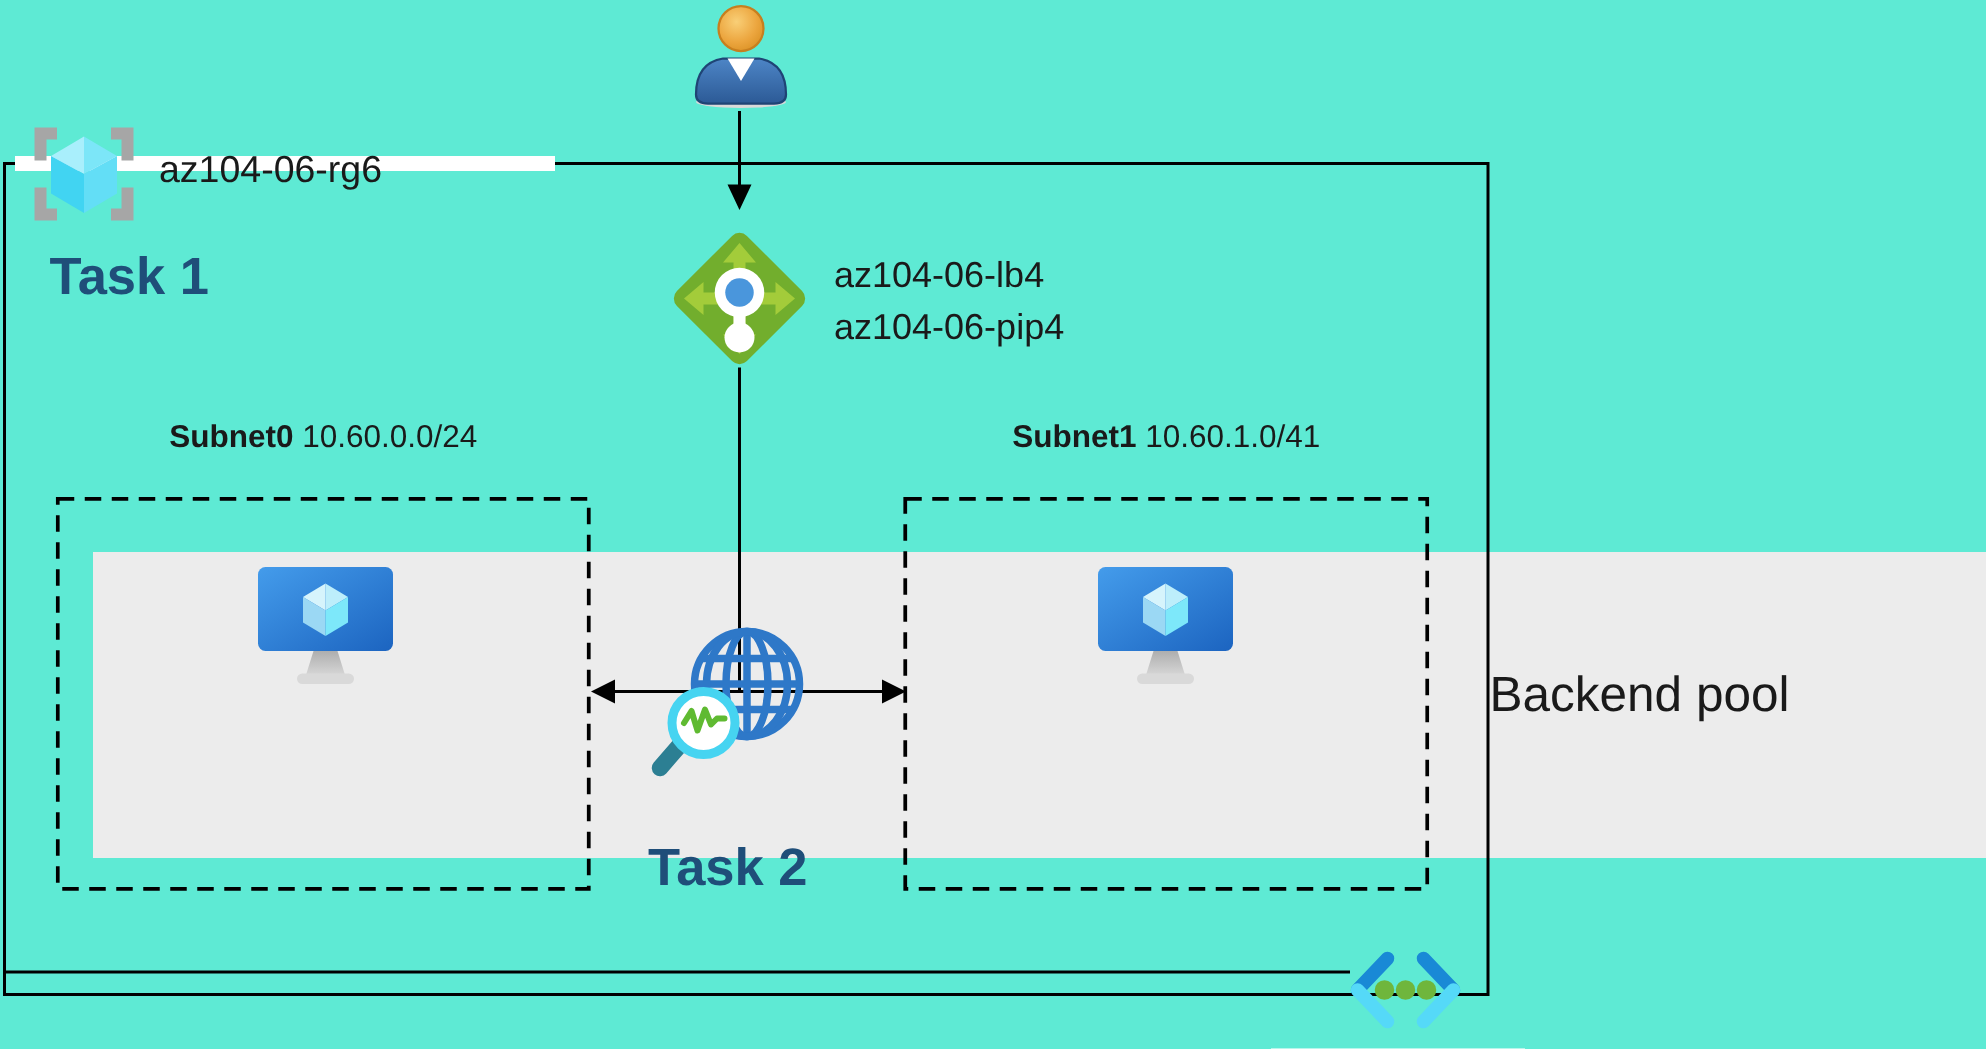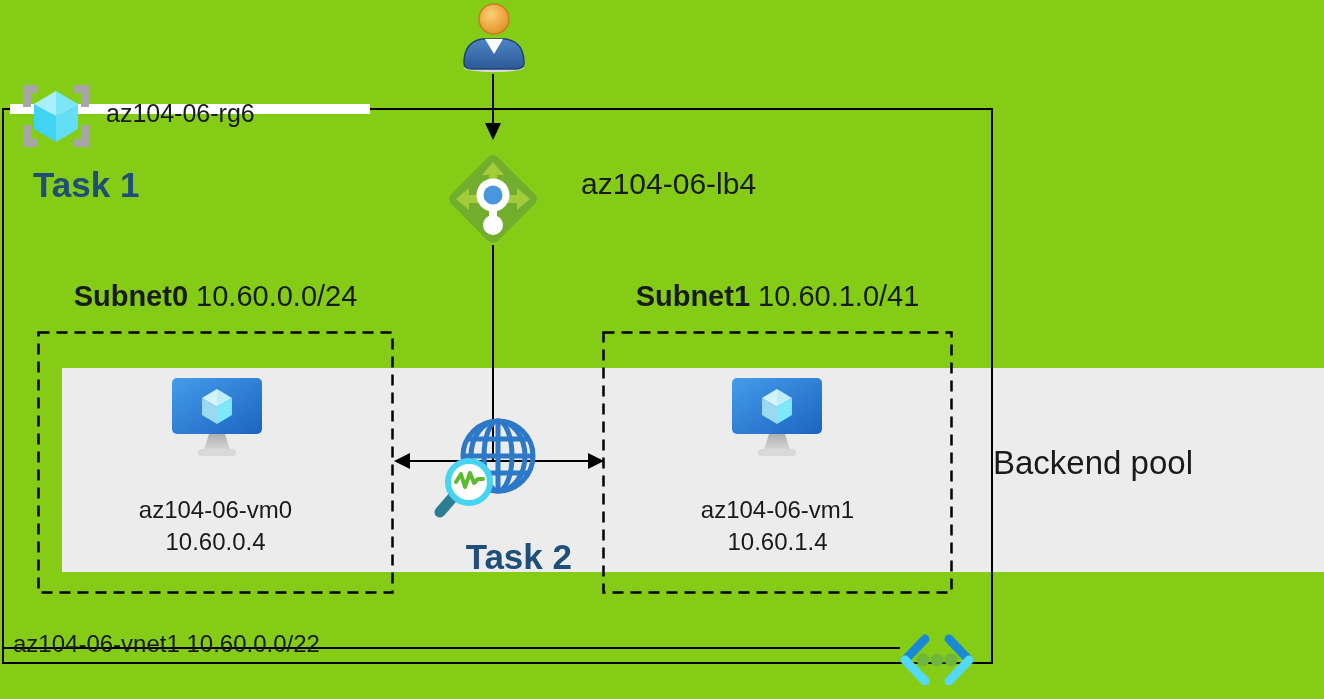--- a/index.html
+++ b/index.html
@@ -1,41 +1,41 @@
 <!DOCTYPE html>
 <html style="--task_blue: #1f4e79; --text_dark: #1a1a1a; --line_black: #000000; --band_gray: #ececec; --lb_green: #72ae2d; --lb_arrow_green: #a3cc3a; --lb_dot_blue: #4a96dc; --rg_bracket_gray: #a6a6a6; --globe_blue: #2e78c8; --magnifier_cyan: #46d4f1; --probe_green: #5fba31; --handle_teal: #2c7f93; --vnet_bracket_blue: #1989d6; --vnet_bracket_cyan: #55d9f8; --vnet_dot_green: #6fb63c;"><head>
 <meta charset="utf-8">
 <style>
   html,body{margin:0;padding:0;background:#fff;}
   .canvas{
     position:relative;width:1324px;height:699px;overflow:hidden;
     font-family:"Liberation Sans",sans-serif;color:var(--text_dark,#1a1a1a);
-    background:#84cc16;
+    background:#5eead4;
   }
   .abs{position:absolute;}
   
   .band{left:62px;top:368px;width:1262px;height:204px;background:var(--band_gray,#ececec);z-index:0;}
   
   .rg-rect{left:2px;top:108px;width:991px;height:556px;border:2px solid var(--line_black,#000);box-sizing:border-box;z-index:1;}
   
   .vnet-line{left:2px;top:647px;width:898px;height:2px;background:var(--line_black,#000);z-index:1;}
   .rg-mask{left:10px;top:104px;width:360px;height:10px;background:#fff;z-index:2;}
   .rg-icon{left:12px;top:84px;z-index:3;}
   .rg-label{left:106px;top:99px;font-size:25px;z-index:3;white-space:nowrap;}
   .task{font-size:35px;font-weight:bold;color:var(--task_blue,#1f4e79);z-index:4;white-space:nowrap;}
   .task1{left:33px;top:165px;}
-  .task2{left:432px;top:537px;width:140px;text-align:right;}
+  .task2{left:432px;top:559px;width:140px;text-align:left;}
   .user-icon{left:456px;top:2px;z-index:3;}
   .vline{width:2px;background:var(--line_black,#000);z-index:2;}
   .arrow-user{left:492px;top:74px;height:50px;}
   .arrowhead-down{left:485px;top:123px;width:0;height:0;border-left:8px solid transparent;border-right:8px solid transparent;border-top:17px solid var(--line_black,#000);z-index:2;}
   .lb-icon{left:445px;top:151px;z-index:3;}
-  .lb-labels{left:581px;top:166px;font-size:30px;line-height:35px;z-index:3;white-space:nowrap;}
+  .lb-labels{left:556px;top:166px;font-size:24px;line-height:35px;z-index:3;white-space:nowrap;}
   .line-lb-globe{left:492px;top:245px;height:216px;}
-  .subnet-label{top:280px;font-size:29px;text-align:center;z-index:3;white-space:nowrap;}
+  .subnet-label{top:280px;font-size:21px;text-align:center;z-index:3;white-space:nowrap;}
   .subnet-label b{font-weight:bold;}
   .subnet0-label{left:37px;width:357px;}
   .subnet1-label{left:602px;width:351px;}
   .dash-svg{z-index:2;}
   .dash0{left:37px;top:331px;}
   .dash1{left:602px;top:331px;}
   .vm-icon{z-index:3;}
   .vm0-icon{left:171px;top:377px;}
   .vm1-icon{left:731px;top:377px;}
   .vm-labels{top:494px;font-size:24px;line-height:32px;text-align:center;z-index:3;}
@@ -111,20 +111,21 @@
       <path d="M11 48 L24 37 V44 H46 V52 H24 V59 Z"></path>
       <path d="M85 48 L72 37 V44 H50 V52 H72 V59 Z"></path>
     </g>
     <rect x="44" y="52" width="8" height="22" rx="3" fill="#fff"></rect>
     <circle cx="48" cy="74" r="10" fill="#fff"></circle>
     <circle cx="48" cy="44" r="16.5" fill="#fff"></circle>
     <circle cx="48" cy="44" r="9.5" fill="var(--lb_dot_blue,#4a96dc)"></circle>
   </svg>
   <div class="abs lb-labels">
     <div>az104-06-lb4</div>
+    <div>az104-06-pip4</div>
   </div>
 
   <div class="abs vline line-lb-globe"></div>
 
   <div class="abs subnet-label subnet0-label">
     <b>Subnet0</b>
     <span>10.60.0.0/24</span>
   </div>
   <svg class="abs dash-svg dash0" width="357" height="263" viewBox="0 0 357 263">
     <rect x="1.5" y="1.5" width="354" height="260" fill="none" stroke="#000" stroke-width="2.5" stroke-dasharray="11 7"></rect>
@@ -160,28 +161,20 @@
   <svg class="abs vm-icon vm1-icon" width="92" height="82" viewBox="0 0 92 82">
     <rect x="1" y="1" width="90" height="56" rx="5" fill="url(#scrG)"></rect>
     <polygon points="46,12 31,21 46,30" fill="#d6f4fc"></polygon>
     <polygon points="46,12 61,21 46,30" fill="#bdeefb"></polygon>
     <polygon points="31,21 46,30 46,47 31,38" fill="#9bd8f4"></polygon>
     <polygon points="61,21 46,30 46,47 61,38" fill="#7de8fa"></polygon>
     <polygon points="38,57 54,57 59,73 33,73" fill="url(#stG)"></polygon>
     <rect x="27" y="72" width="38" height="7" rx="3.5" fill="#d9d9d9"></rect>
   </svg>
 
-  <div class="abs vm-labels vm0-labels">
-    <div>az104-06-vm0</div>
-    <div>10.60.0.4</div>
-  </div>
-  <div class="abs vm-labels vm1-labels">
-    <div>az104-06-vm1</div>
-    <div>10.60.1.4</div>
-  </div>
 
   <div class="abs hline arrow-h"></div>
   <div class="abs arrowhead-left"></div>
   <div class="abs arrowhead-right"></div>
 
   <svg class="abs globe-icon" width="114" height="118" viewBox="0 0 114 118">
     <g stroke="var(--globe_blue,#2e78c8)" stroke-width="5" fill="none">
       <circle cx="66" cy="46" r="35"></circle>
       <line x1="66" y1="9" x2="66" y2="83"></line>
       <ellipse cx="66" cy="46" rx="14" ry="35"></ellipse>
@@ -192,24 +185,20 @@
     </g>
     <line x1="21" y1="87" x2="8" y2="102" stroke="var(--handle_teal,#2c7f93)" stroke-width="11" stroke-linecap="round"></line>
     <circle cx="37" cy="72" r="21" fill="#fff" stroke="var(--magnifier_cyan,#46d4f1)" stroke-width="6"></circle>
     <polyline points="24,72 29,64 33,77 38,63 42,73 46,69 51,69" fill="none" stroke="var(--probe_green,#5fba31)" stroke-width="4" stroke-linejoin="round" stroke-linecap="round"></polyline>
   </svg>
 
   <div class="abs task task2">Task 2</div>
 
   <div class="abs backend-label">Backend pool</div>
 
-  <div class="abs vnet-label">
-    <span>az104-06-vnet1</span>
-    <span>10.60.0.0/22</span>
-  </div>
 
   <svg class="abs vnet-icon" width="82" height="56" viewBox="0 0 82 56">
     <g stroke-width="9" stroke-linecap="round" fill="none">
       <line x1="29" y1="7" x2="9" y2="28" stroke="var(--vnet_bracket_blue,#1989d6)"></line>
       <line x1="9" y1="28" x2="29" y2="49" stroke="var(--vnet_bracket_cyan,#55d9f8)"></line>
       <line x1="53" y1="7" x2="73" y2="28" stroke="var(--vnet_bracket_blue,#1989d6)"></line>
       <line x1="73" y1="28" x2="53" y2="49" stroke="var(--vnet_bracket_cyan,#55d9f8)"></line>
     </g>
     <circle cx="27" cy="28" r="6.5" fill="var(--vnet_dot_green,#6fb63c)"></circle>
     <circle cx="41" cy="28" r="6.5" fill="var(--vnet_dot_green,#6fb63c)"></circle>

